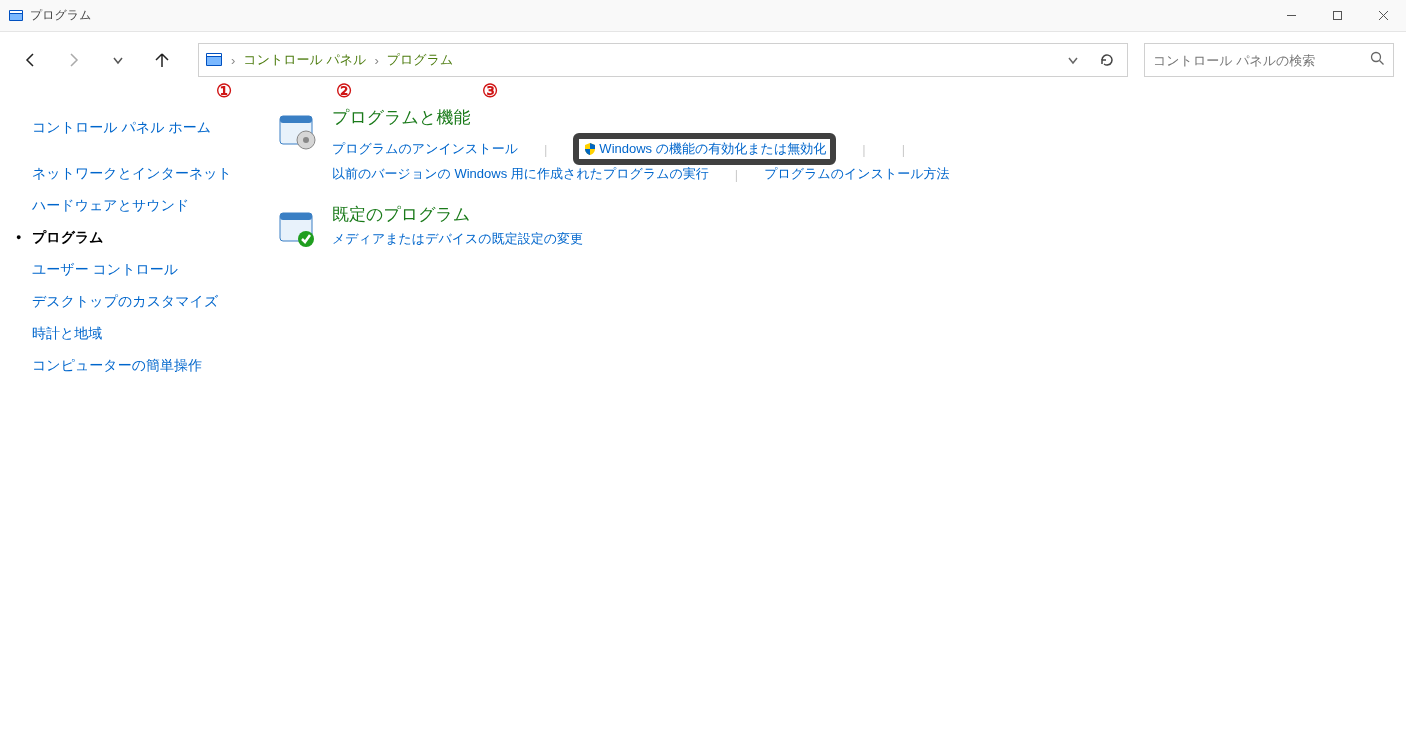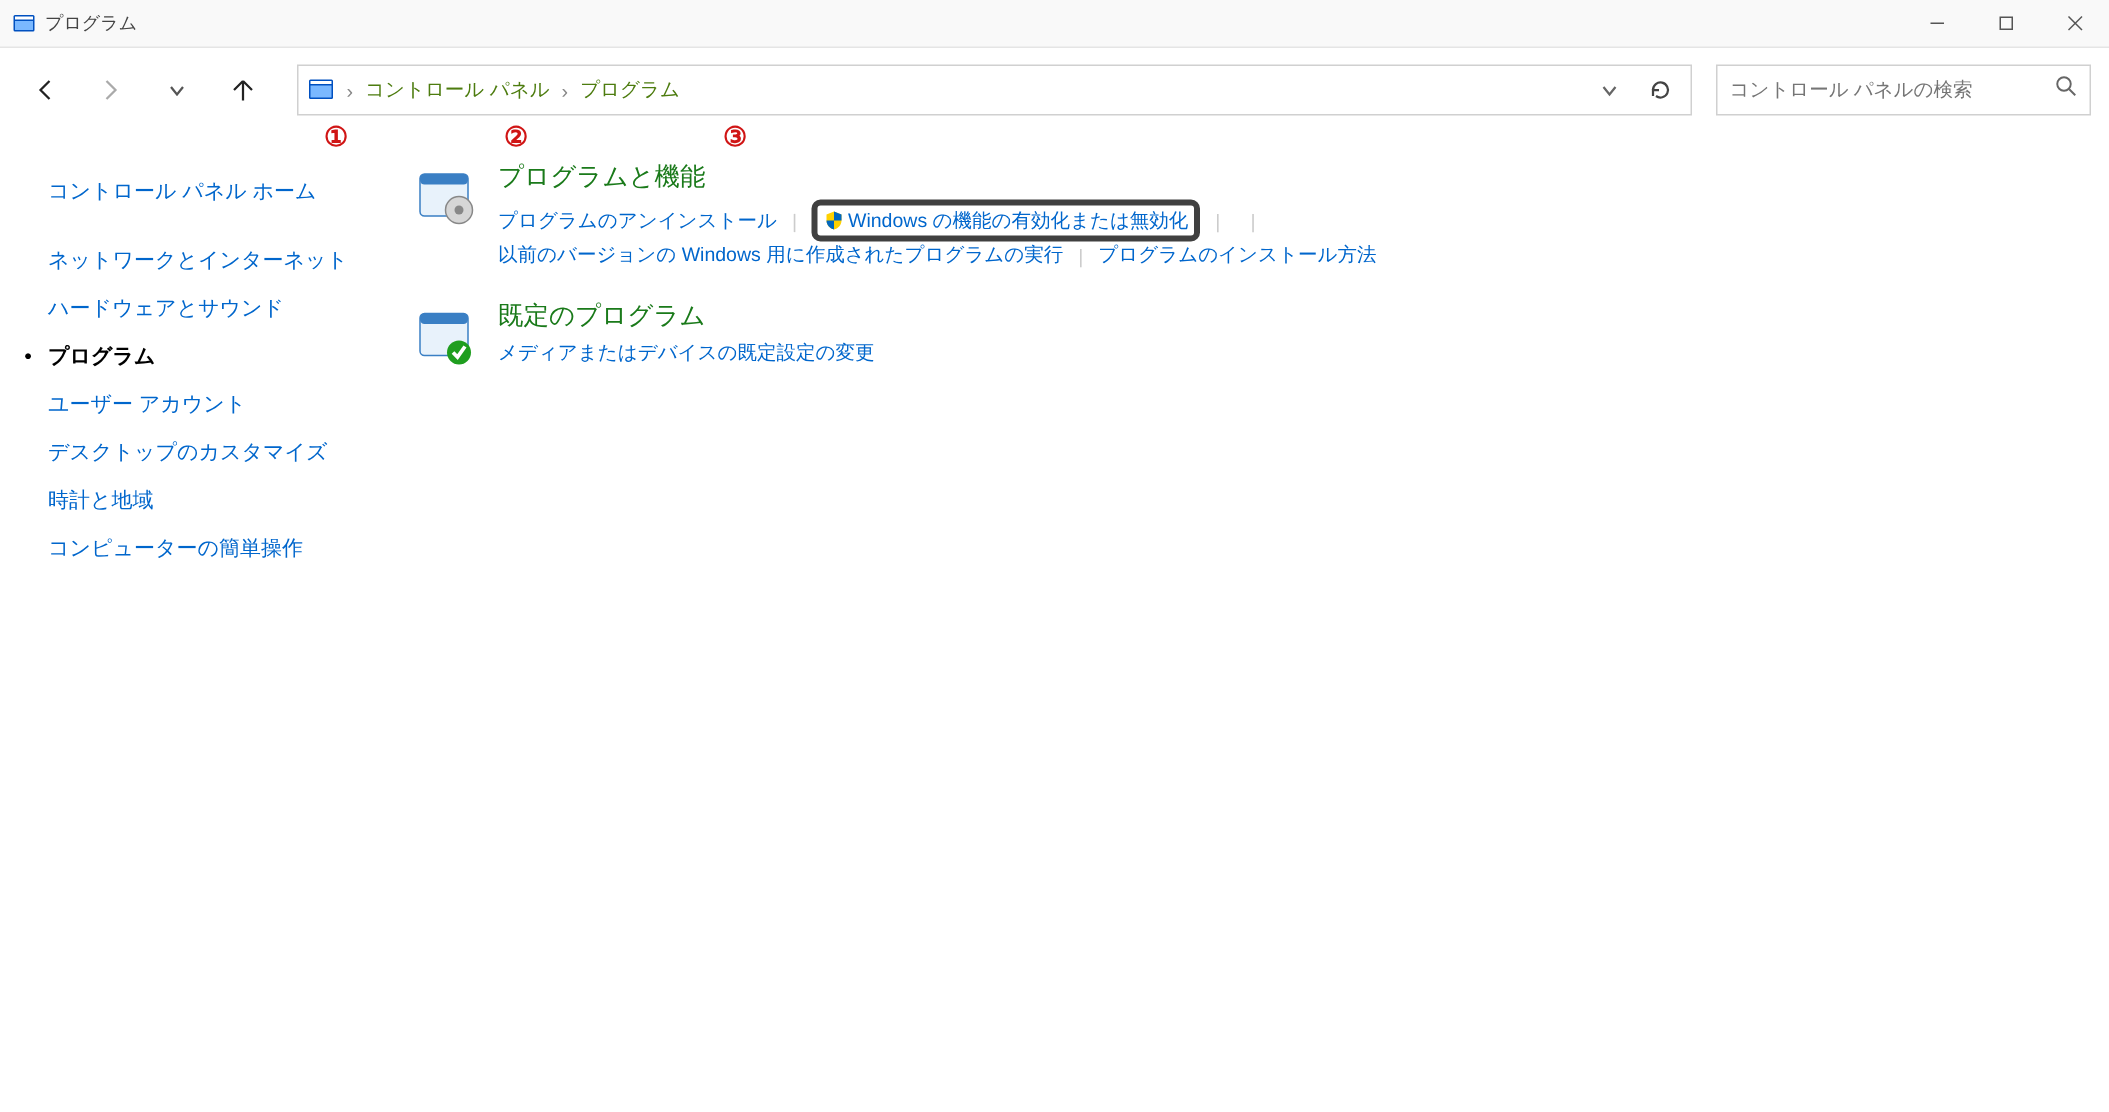--- a/index.html
+++ b/index.html
@@ -13,39 +13,39 @@
 
 .toolbar { height: 56px; display: flex; align-items: center; padding: 0 12px; gap: 8px; }
 .nav-btn { width: 24px; height: 24px; display: flex; align-items: center; justify-content: center; color: #444; margin: 0 6px; }
 .addr { flex: 1; height: 34px; border: 1px solid #d0d0d0; display: flex; align-items: center; padding: 0 6px; gap: 6px; margin-left: 10px; }
 .addr .cp-ico { width: 18px; height: 18px; }
 .addr .crumb { font-size: 13px; color: #4d7c0f; }
 .addr .crumb.sep { color: #888; margin: 0 2px; }
 .addr .spacer { flex: 1; }
 .addr .ab-btn { width: 28px; height: 28px; display: flex; align-items: center; justify-content: center; color: #666; }
 .search { width: 250px; height: 34px; border: 1px solid #d0d0d0; display: flex; align-items: center; padding: 0 8px; margin-left: 8px; }
-.search input { border: none; outline: none; flex: 1; font-size: 13px; color: #ec4899; font-family: Liberation Serif, serif; }
+.search input { border: none; outline: none; flex: 1; font-size: 13px; color: #ec4899; }
 .search .s-ico { color: #666; }
 
 .content { display: flex; height: calc(100% - 88px); }
 .sidebar { width: 240px; padding: 24px 8px 0 32px; }
 .sidebar a { display: block; font-size: 14px; color: #0066cc; text-decoration: none; padding: 7px 0; }
 .sidebar a.current { color: #000; font-weight: bold; position: relative; }
 .sidebar a.current::before { content: "●"; position: absolute; left: -16px; font-size: 9px; color: #000; top: 10px; }
 
 .main { flex: 1; padding: 18px 0 0 36px; position: relative; }
 .cat { display: flex; margin-bottom: 20px; }
 .cat .cat-ico { width: 42px; height: 42px; margin-right: 14px; margin-top: 4px; }
 .cat .cat-body { flex: 1; }
 .cat h2 { font-size: 17px; font-weight: normal; color: #1a7a1a; margin-bottom: 4px; }
-.links { display: flex; flex-wrap: wrap; align-items: center; gap: 0; }
+.links { display: flex; flex-wrap: wrap; align-items: center; gap: 16px; }
 .links a { font-size: 13px; color: #0066cc; text-decoration: none; white-space: nowrap; }
 .links .pipe { color: #ccc; margin: 0 10px; font-size: 13px; }
 .links .shield { width: 14px; height: 14px; vertical-align: -2px; margin-right: 2px; }
-.highlight-box { border: 4px solid #404040; border-radius: 6px; padding: 1px 4px; display: inline-flex; align-items: center; }
+.highlight-box { border: 6px solid #404040; border-radius: 6px; padding: 1px 4px; display: inline-flex; align-items: center; }
 
 .anno { position: absolute; color: #d01515; font-size: 18px; font-weight: bold; font-family: Arial, sans-serif; }
 </style>
 </head>
 <body>
 
 <div class="titlebar">
   <span class="icon">
     <svg viewBox="0 0 16 16">
         <rect x="1" y="2" width="14" height="11" fill="#0050c0" rx="1"></rect>
@@ -131,21 +131,21 @@
   </div>
 </div>
 
 <div class="content">
   <div class="sidebar">
     <a>コントロール パネル ホーム</a>
     <div style="height:14px"></div>
     <a>ネットワークとインターネット</a>
     <a>ハードウェアとサウンド</a>
     <a class="current">プログラム</a>
-    <a>ユーザー アカウント</a>
+    <a>ユーザー コントロール</a>
     <a>デスクトップのカスタマイズ</a>
     <a>時計と地域</a>
     <a>コンピューターの簡単操作</a>
   </div>
 
   <div class="main">
 
     <div class="anno" style="top:-8px; left:-24px;">①</div>
     <div class="anno" style="top:-8px; left:96px;">②</div>
     <div class="anno" style="top:-8px; left:242px;">③</div>

